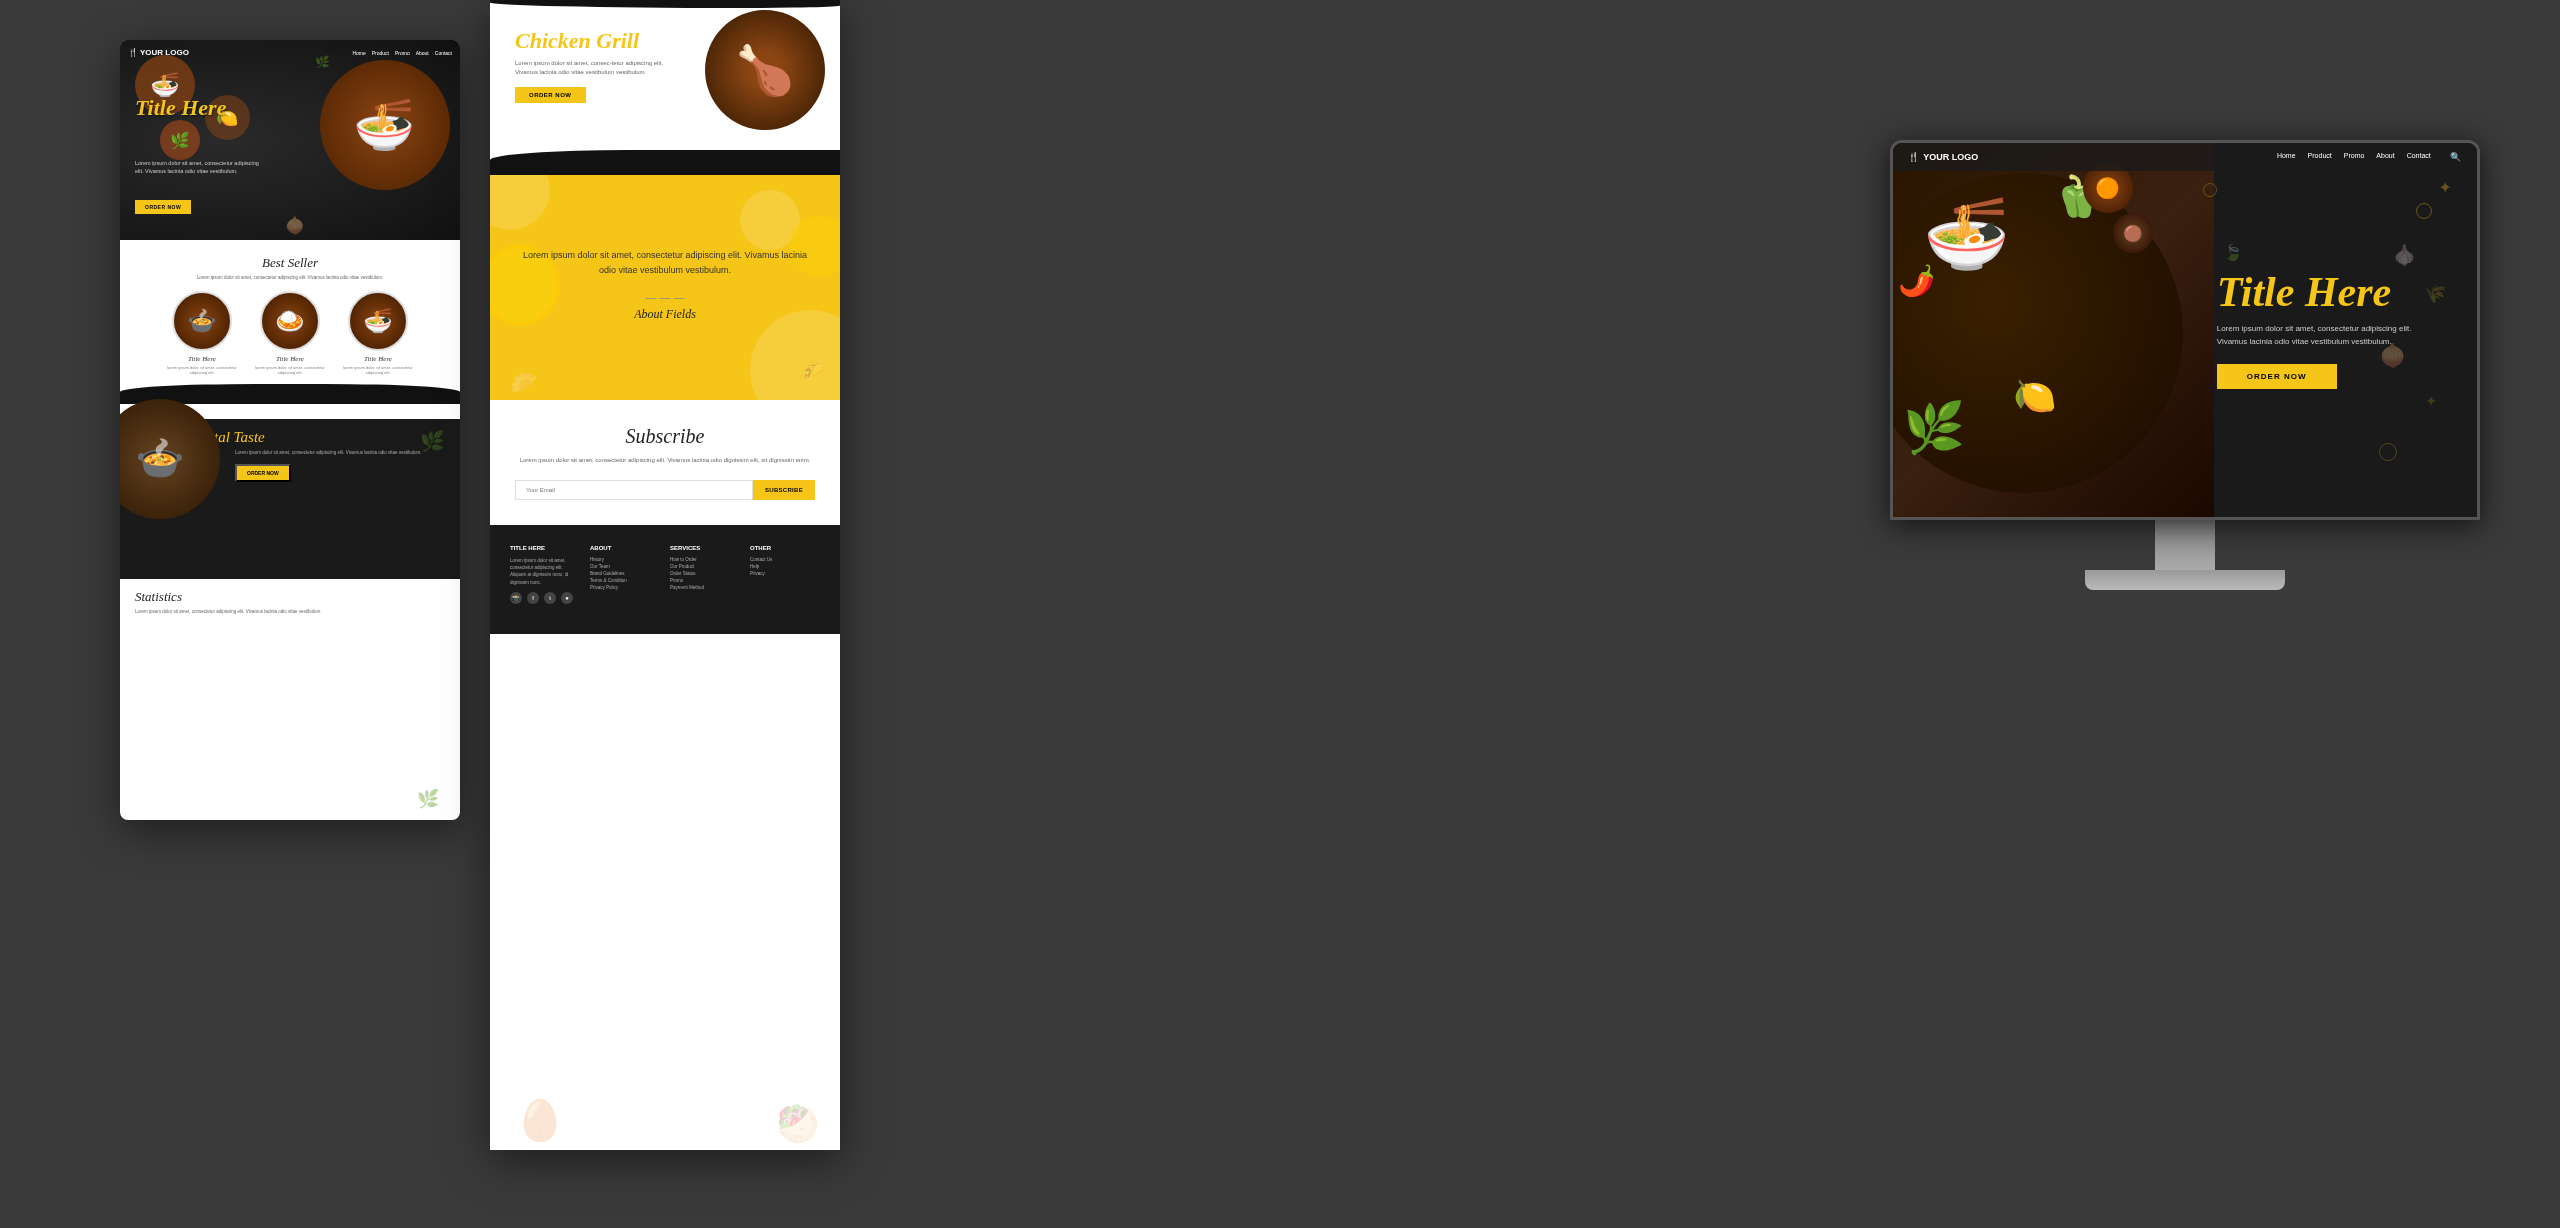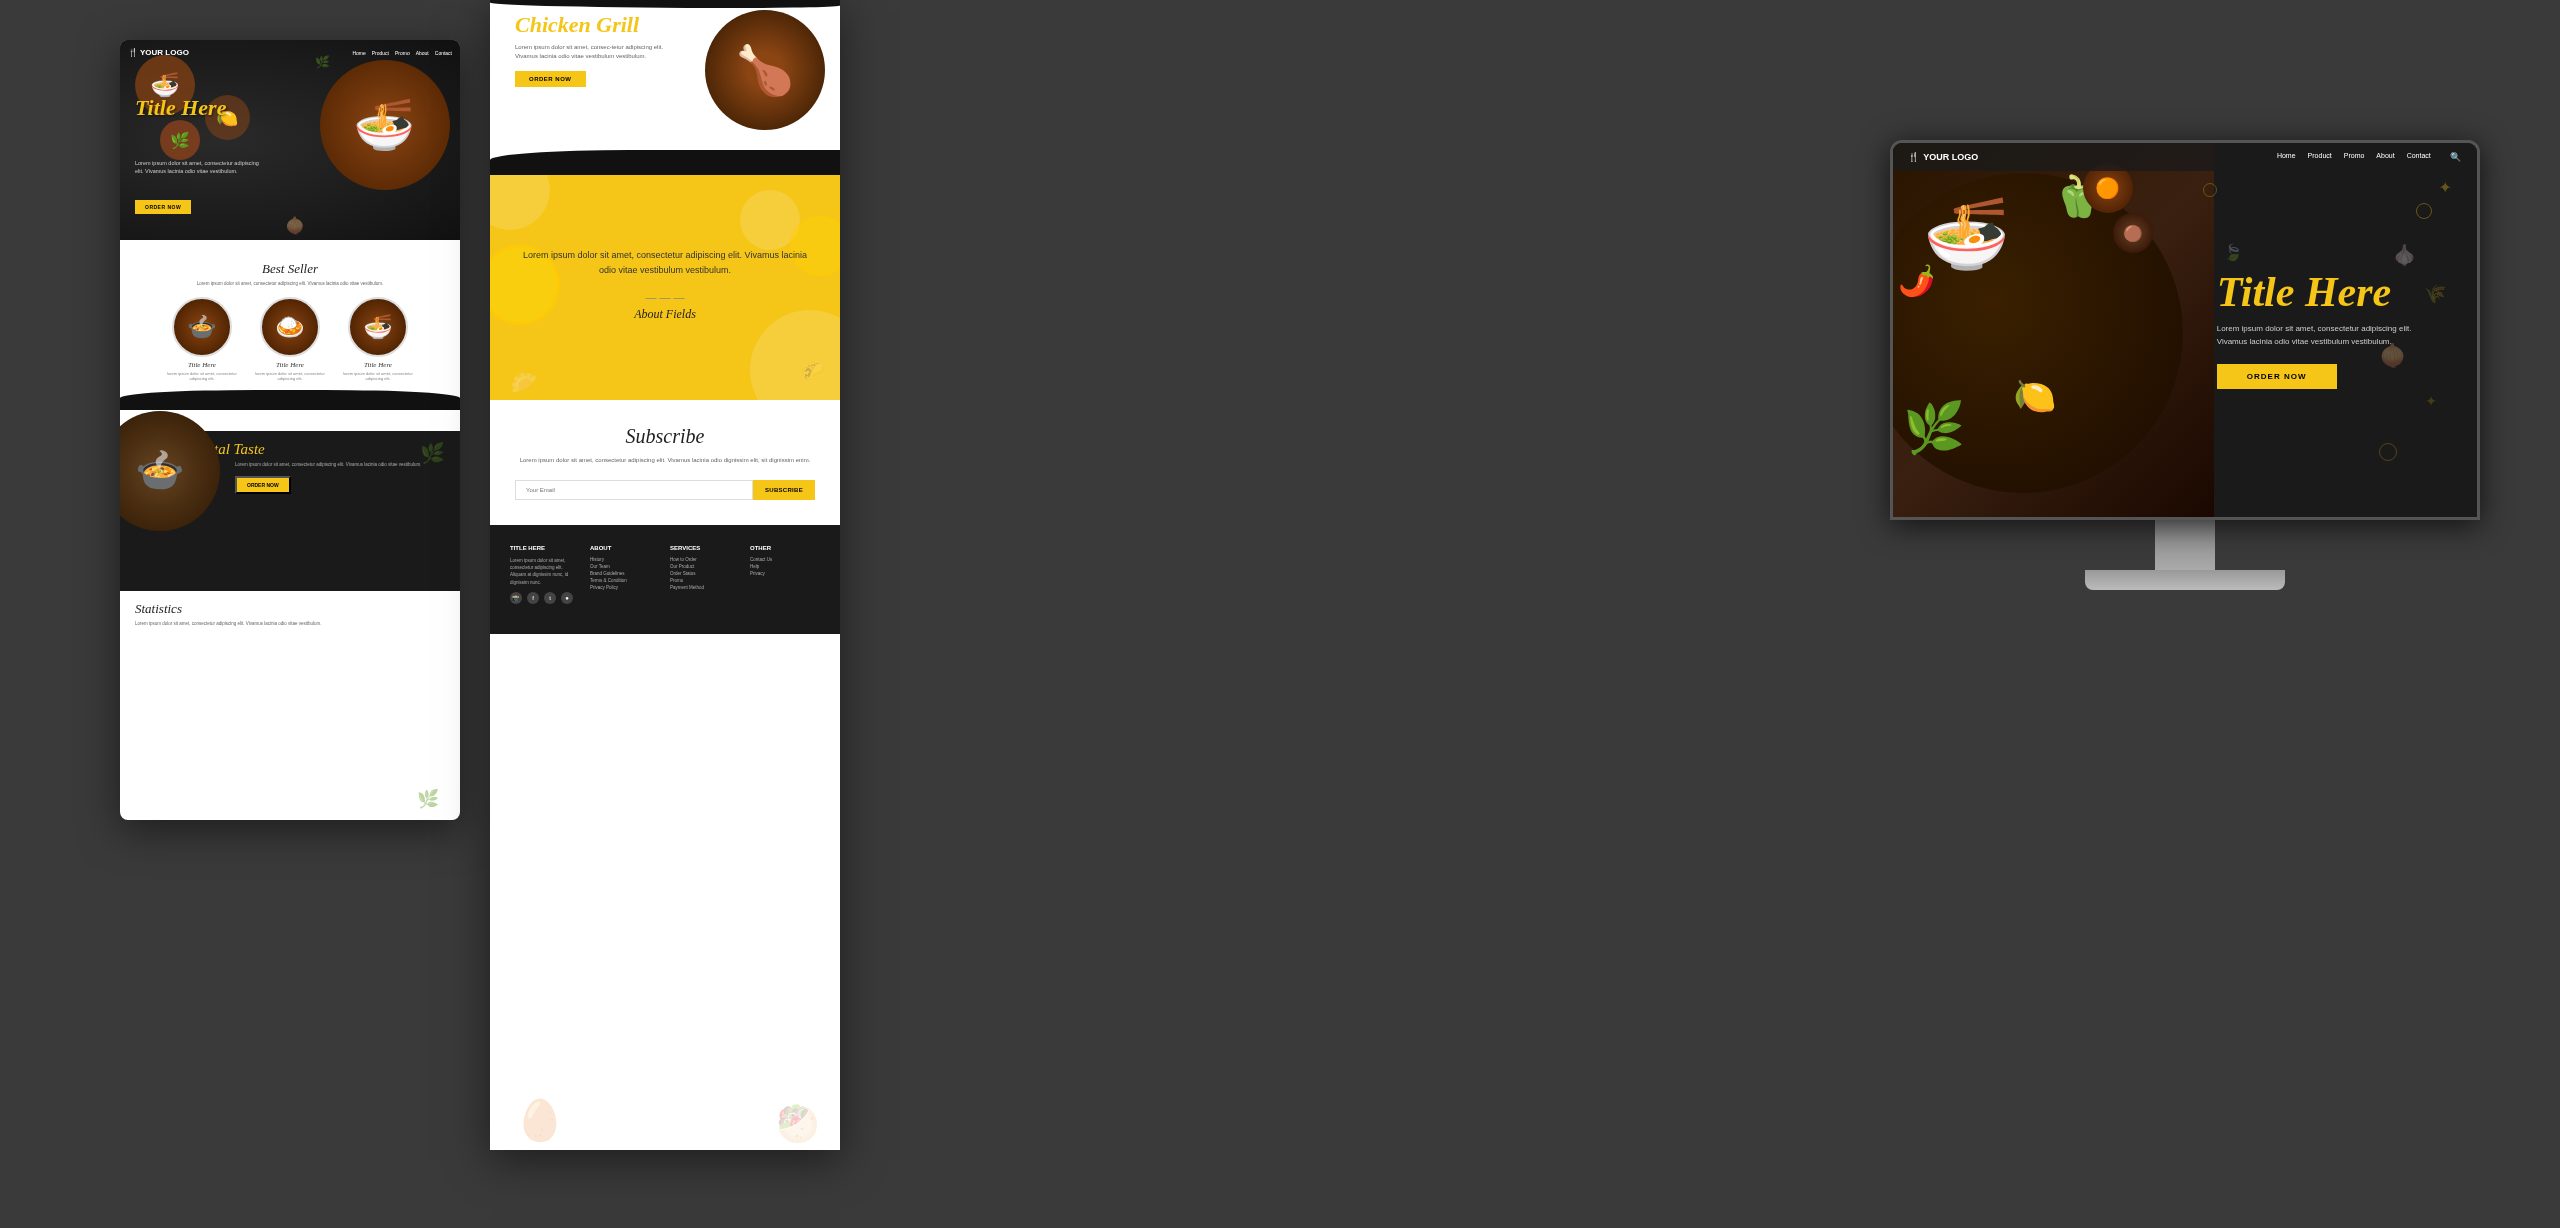--- a/index.html
+++ b/index.html
@@ -121,21 +121,21 @@
       font-weight: bold;
       padding: 4px 10px;
       border: none;
       cursor: pointer;
       text-transform: uppercase;
       letter-spacing: 0.5px;
     }
 
     
     .left-bestseller {
-      padding: 21px 10px;
+      padding: 15px 10px;
       background: #fff;
       text-align: center;
     }
 
     .left-bestseller-title {
       font-size: 13px;
       font-style: italic;
       font-family: Georgia, serif;
       color: #222;
       margin-bottom: 4px;
@@ -298,21 +298,21 @@
       width: 350px;
       height: 1150px;
       background: #fff;
       overflow: hidden;
       box-shadow: 0 10px 40px rgba(0,0,0,0.5);
     }
 
     
     .mid-chicken {
       position: relative;
-      padding: 4px 25px;
+      padding: 20px 25px;
       background: #fff;
       height: 170px;
     }
 
     .mid-chicken-title {
       font-size: 22px;
       font-style: italic;
       font-family: Georgia, serif;
       color: #f5c518;
       font-weight: bold;

